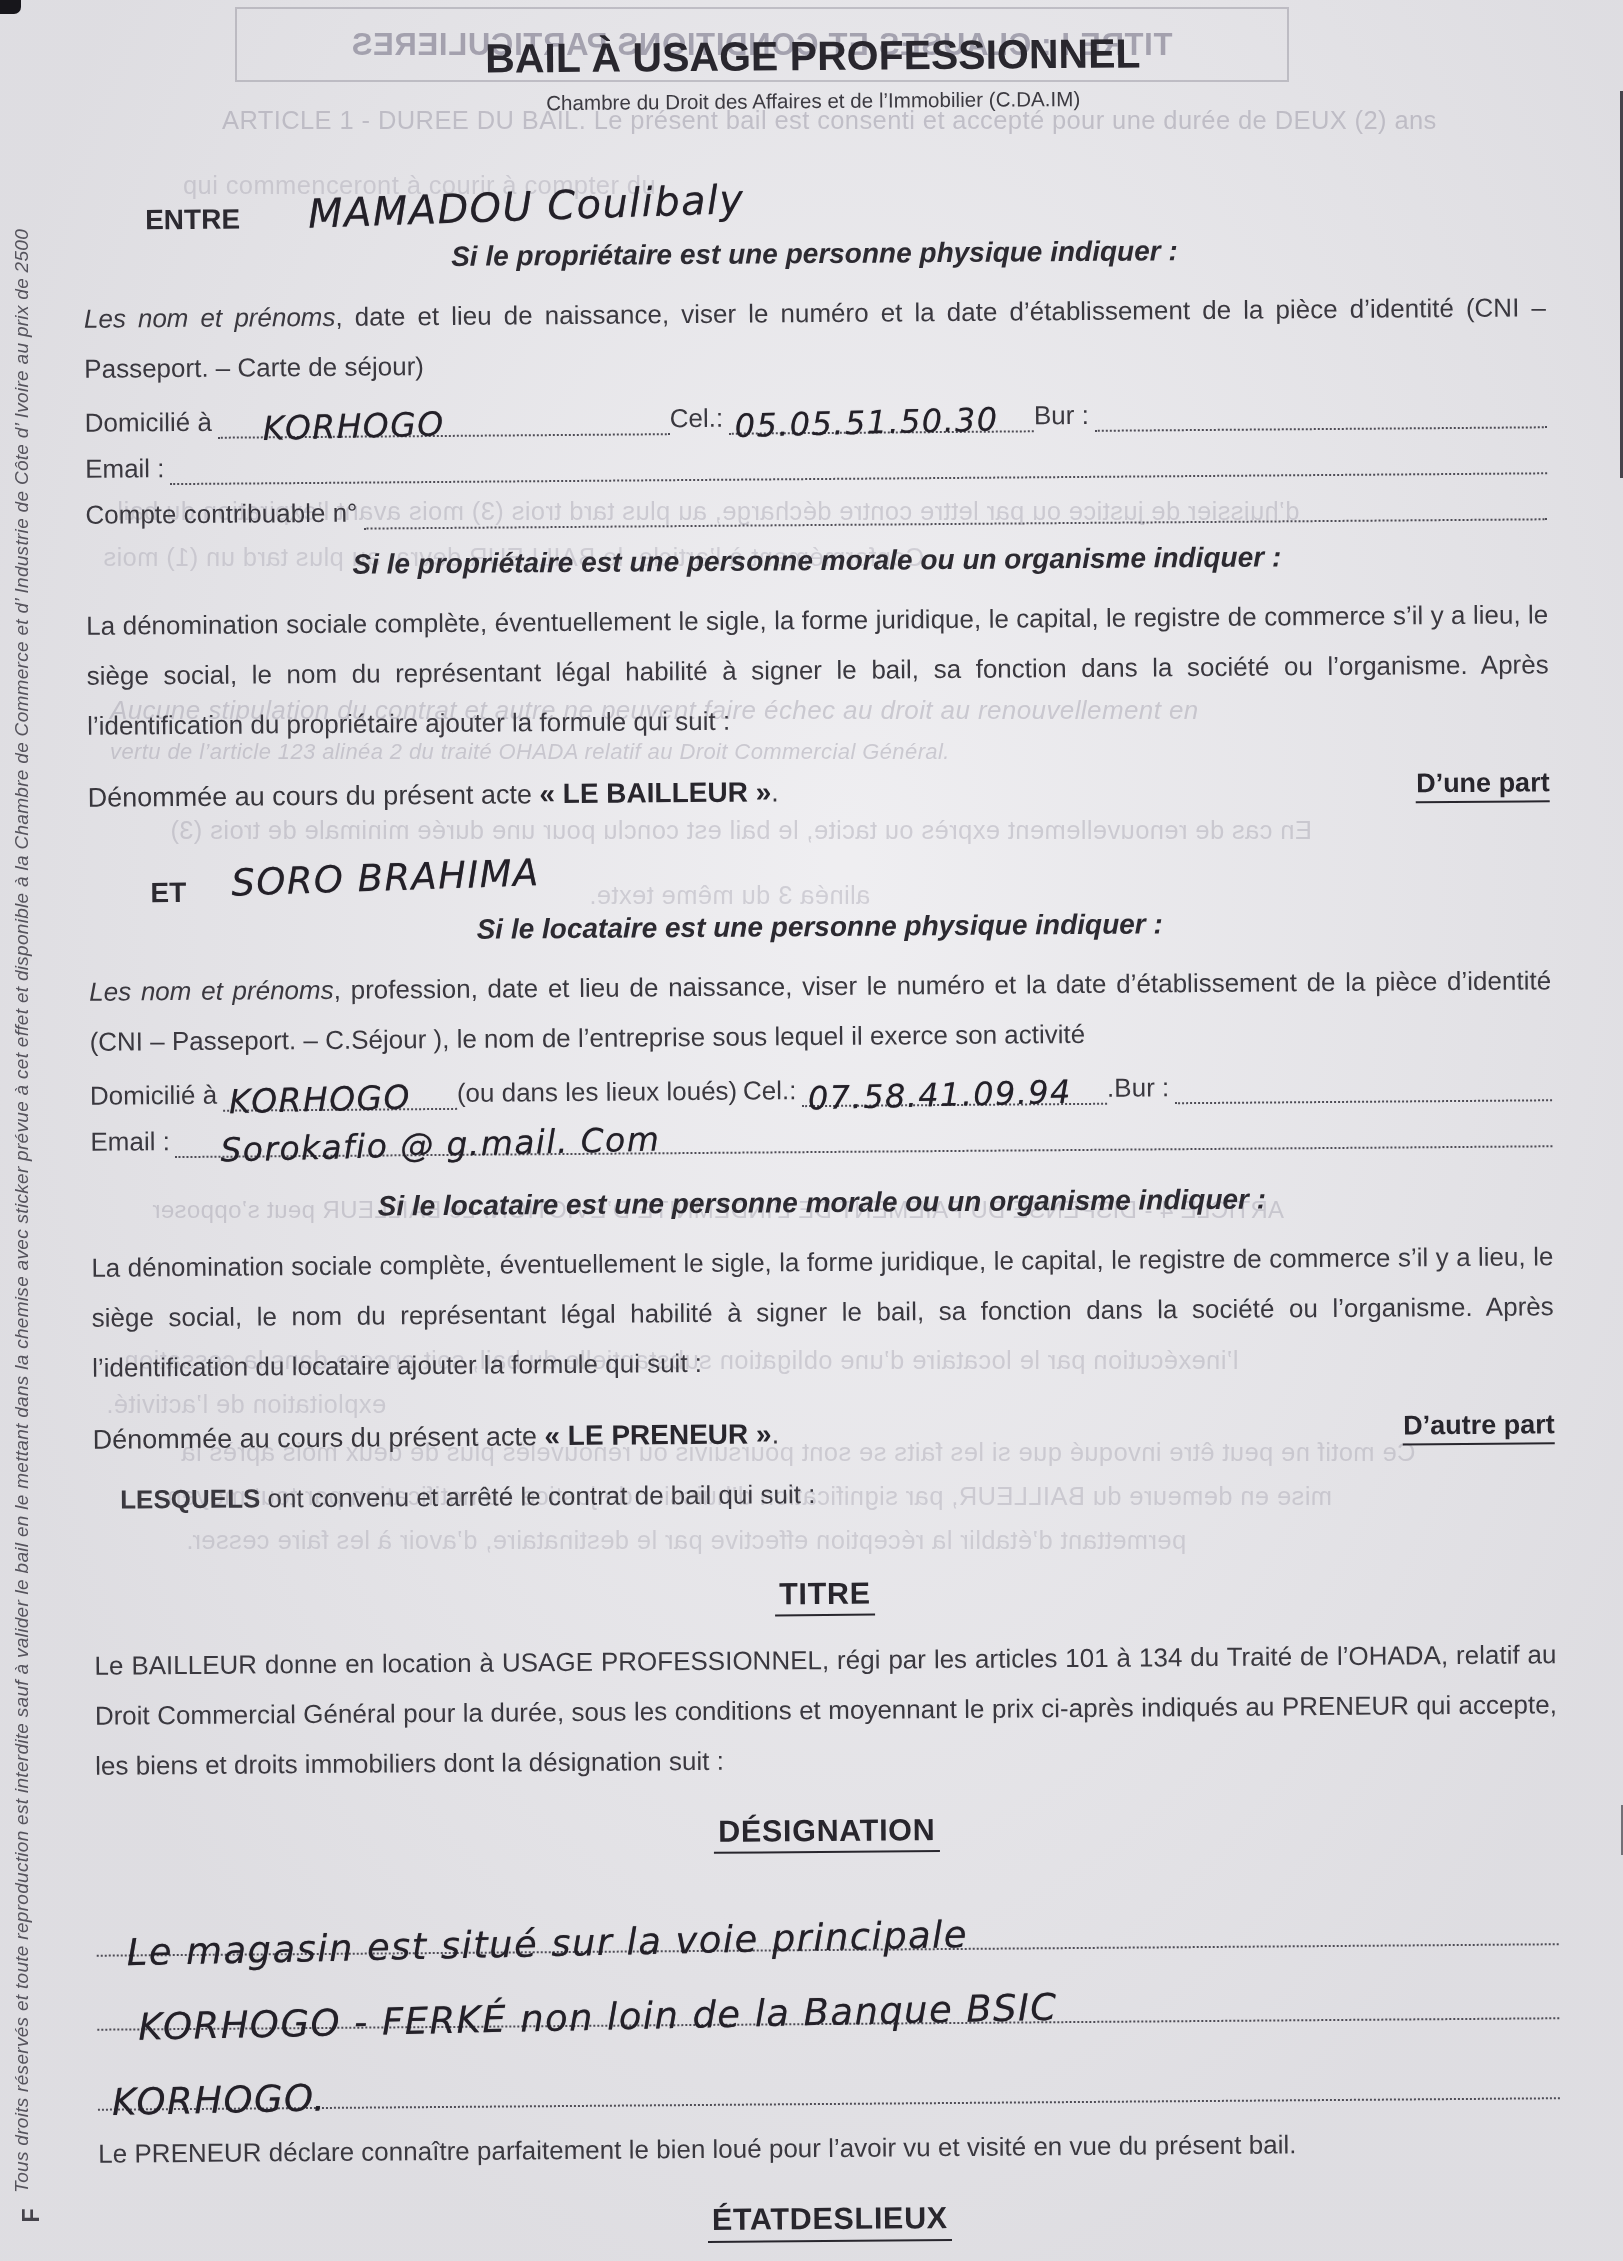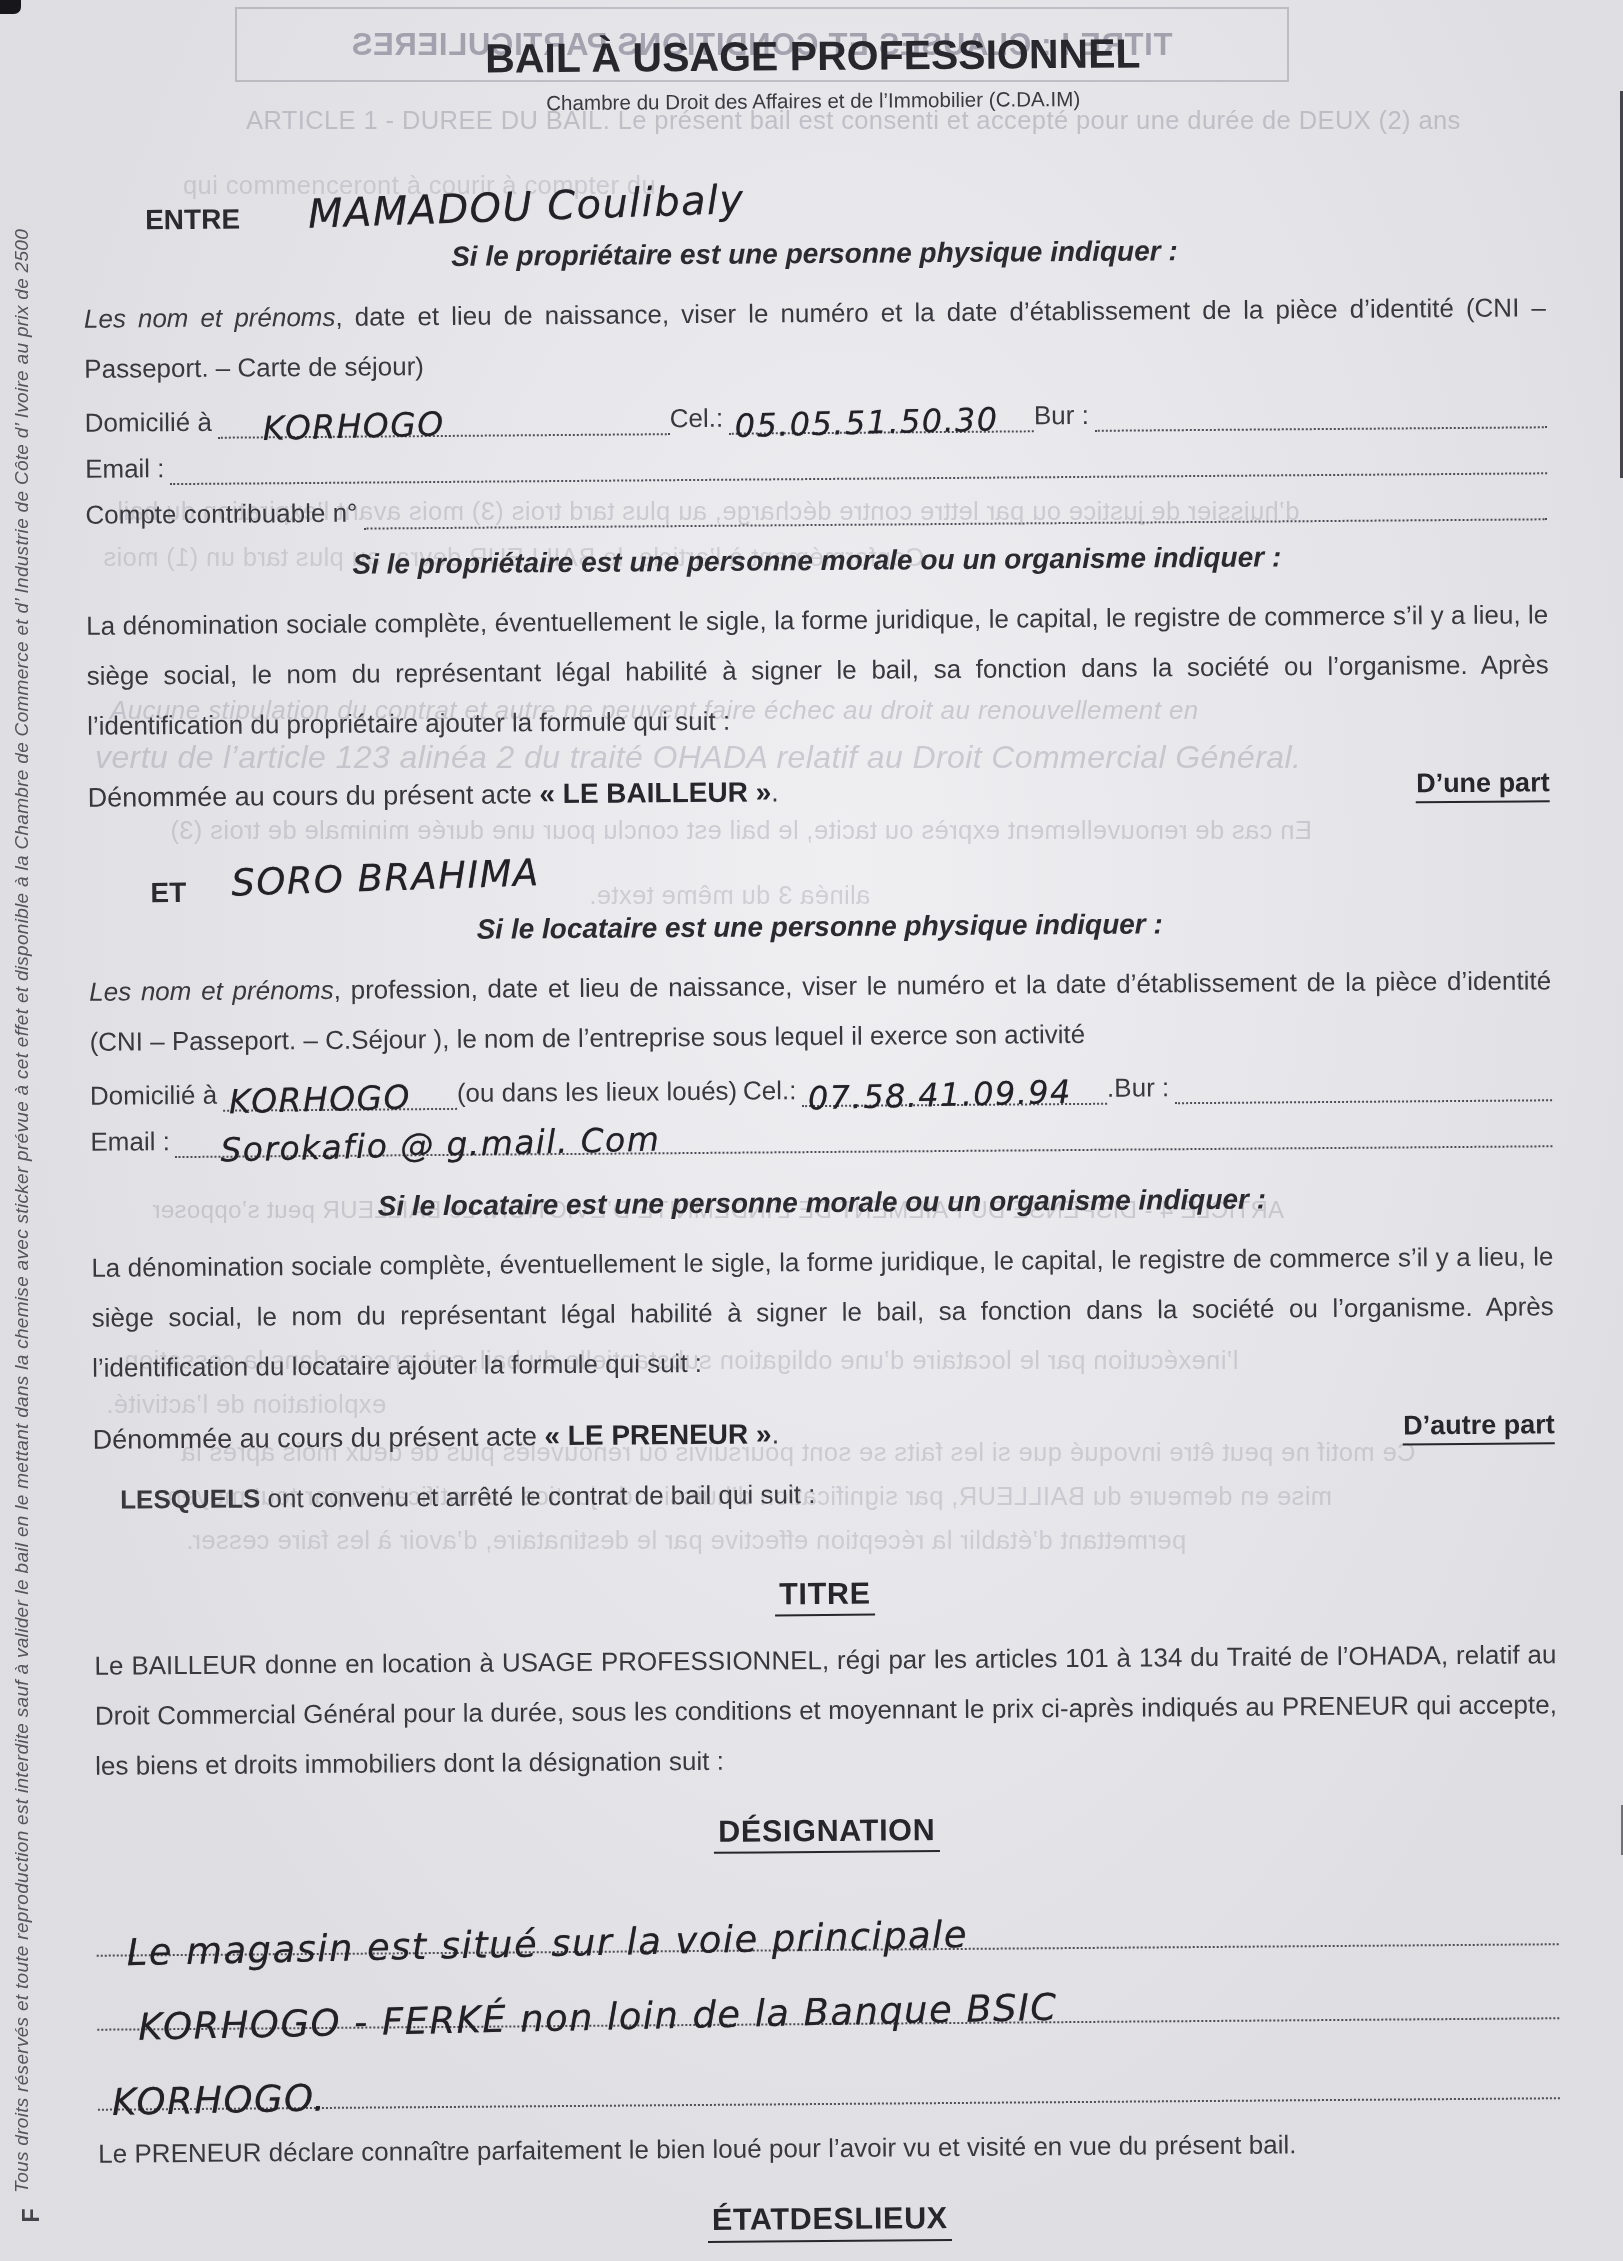--- a/index.html
+++ b/index.html
@@ -22,26 +22,26 @@
   .ghost-box{
     position:absolute;top:7px;left:235px;width:1050px;height:71px;
     border:2.1px solid rgba(128,125,140,.38);
     display:flex;align-items:center;justify-content:center;
   }
   .ghost{position:absolute;font-size:25.5px;color:#9b98a6;opacity:.5;white-space:nowrap;letter-spacing:0.4px;filter:blur(0.4px);}
   .m{transform:scaleX(-1);}
   .gb{font-weight:normal;}
   .gi{font-style:italic;}
   .gbox-text{font-size:31px;font-weight:bold;color:#8f8c9c;opacity:.75;letter-spacing:0.7px;filter:blur(0.5px);transform:scaleX(-1);white-space:nowrap;}
-  .g1{top:106px;left:246px;text-align:center;}
+  .g1{top:106px;left:222px;text-align:center;}
   .g2{top:148px;left:183px;opacity:.35;margin-top:23px;}
   .g3{top:497px;left:117px;opacity:.38;}
   .g4{top:543px;left:103px;opacity:.34;}
   .g5{top:695px;left:110px;opacity:.42;font-size:26px;}
-  .g6{top:739px;left:95px;opacity:.42;font-size:32px;}
+  .g6{top:739px;left:110px;opacity:.42;font-size:22px;}
   .g7{top:816px;left:170px;opacity:.38;}
   .g8{top:881px;left:589px;opacity:.36;}
   .g9{top:1196px;left:152px;opacity:.40;font-size:24px;}
   .g10{top:1346px;left:124px;opacity:.36;}
   .g11{top:1390px;left:106px;opacity:.34;}
   .g12{top:1438px;left:181px;opacity:.36;}
   .g13{top:1482px;left:167px;opacity:.36;}
   .g14{top:1526px;left:186px;opacity:.34;}
   
   .sidebar{

